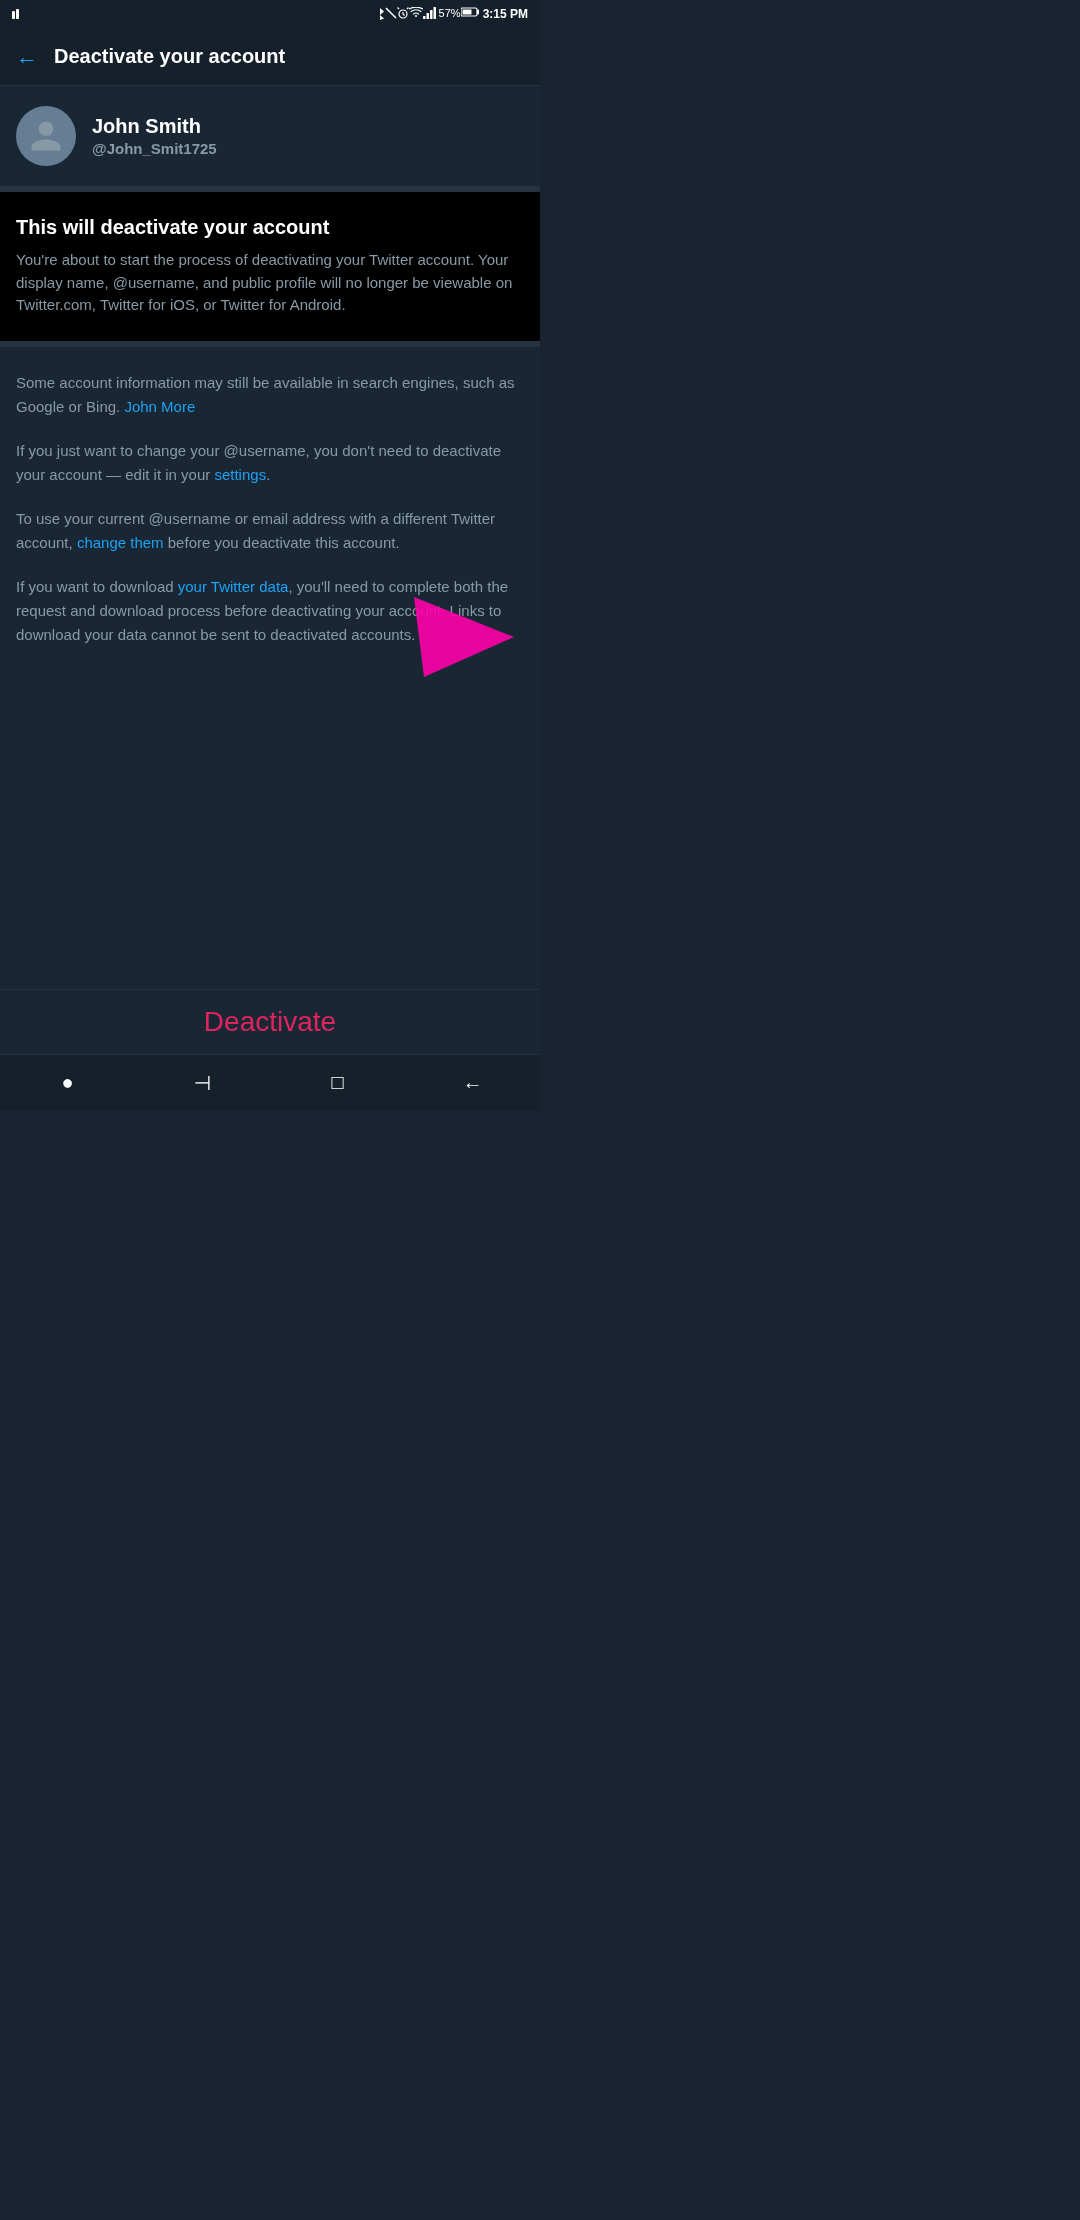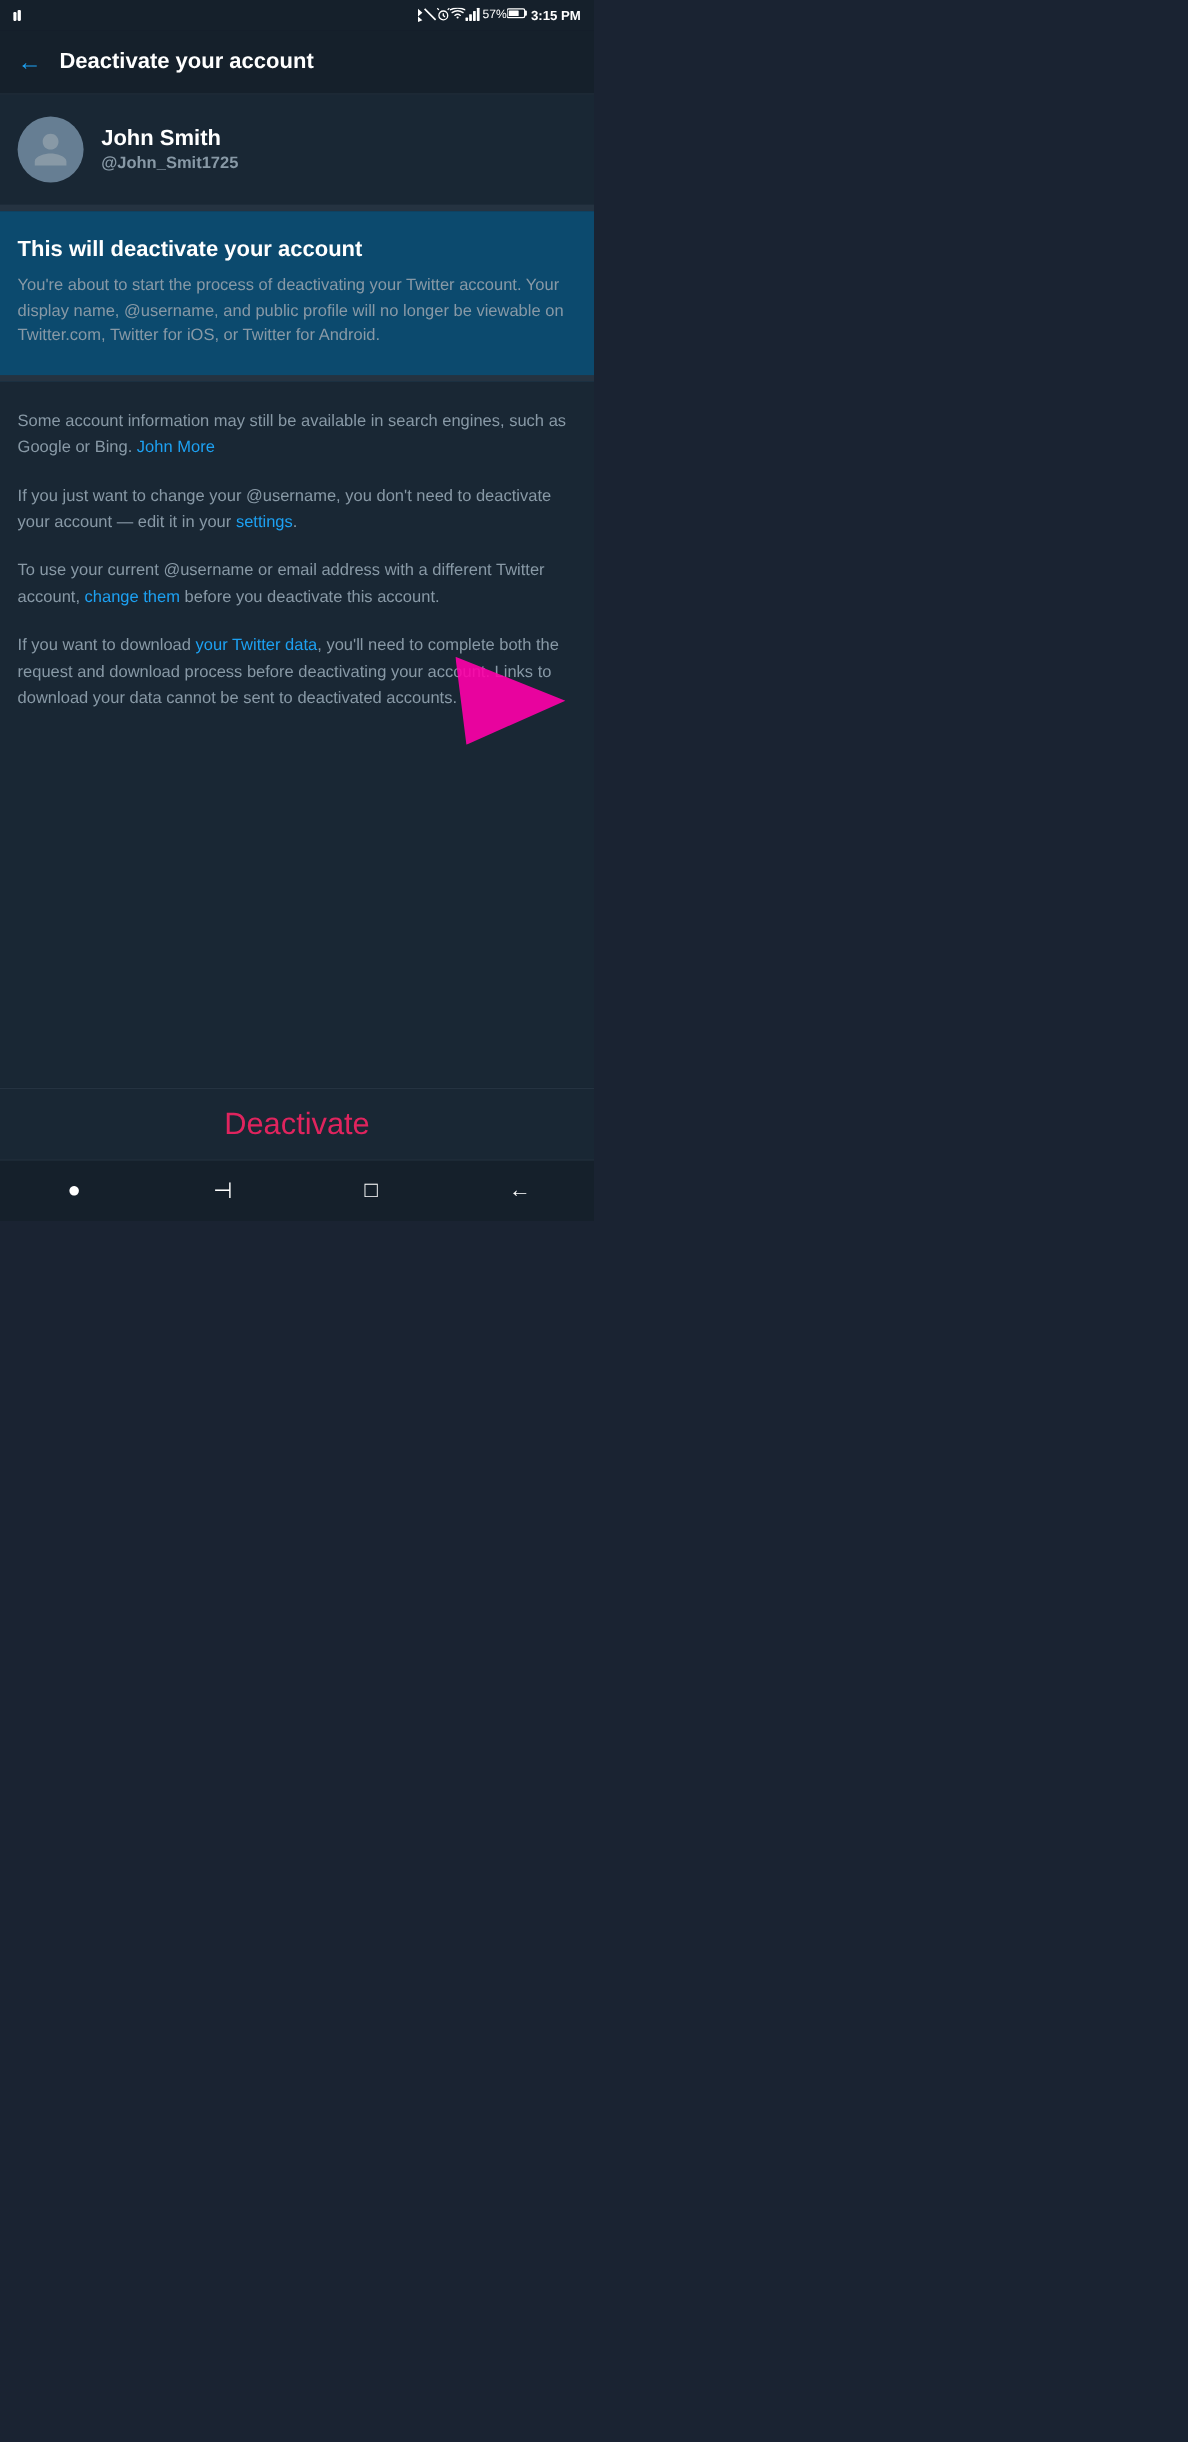--- a/index.html
+++ b/index.html
@@ -97,21 +97,21 @@
 
     .profile-info .username {
       font-size: 15px;
       color: #8899a6;
       margin-top: 2px;
       font-weight: bold;
     }
 
     
     .content-section {
-      background-color: #0c4a6e;
+      background-color: #000000;
       padding: 24px 16px;
       border-bottom: 6px solid #253341;
     }
 
     .section-title {
       font-size: 20px;
       font-weight: 700;
       color: #ffffff;
       margin-bottom: 10px;
     }

